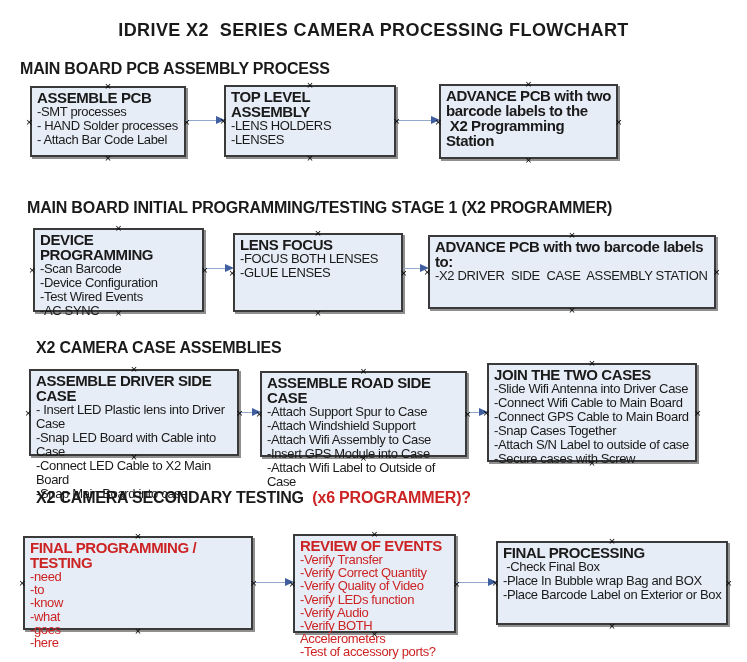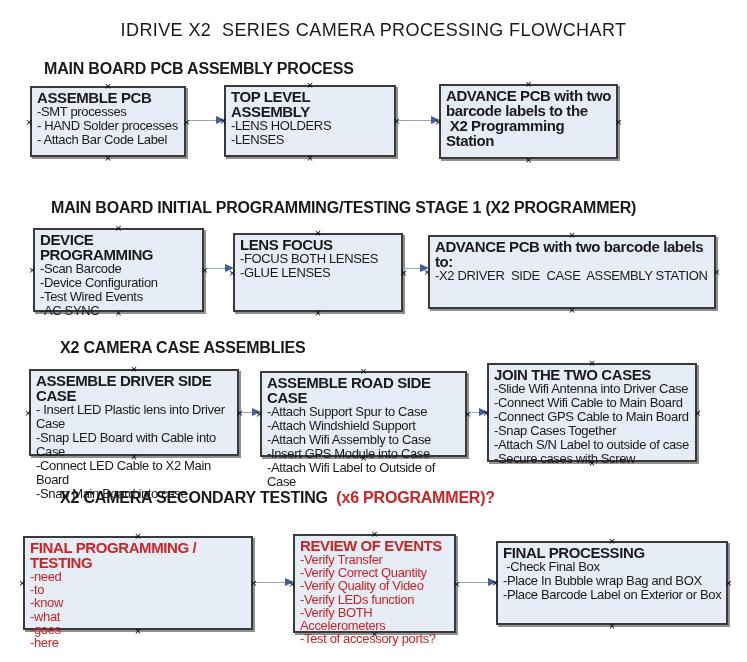--- a/index.html
+++ b/index.html
@@ -2,26 +2,25 @@
 <html style="--red: #cc2424; --box-fill: #e7edf6; --box-border: #3a3a3a; --box-shadow: #909090; --arrow-line: #93a9cb; --arrow-head: #3f5f9f;"><head>
 <meta charset="utf-8">
 <style>
   html,body { margin:0; padding:0; background:#ffffff; }
   .canvas {
     position:relative; width:747px; height:662px; background:#ffffff;
     font-family:"Liberation Sans", sans-serif; color:#1a1a1a; overflow:hidden;
   }
   .page-title {
     position:absolute; left:0; top:20px; width:100%; text-align:center;
-    font-size:18px; font-weight:normal; letter-spacing:0.4px; white-space:pre;
+    font-size:18px; font-weight:bold; letter-spacing:0.4px; white-space:pre;
   }
   .sec-heading {
     position:absolute; font-size:16px; font-weight:bold; letter-spacing:-0.2px;
     white-space:pre;
-    margin-left:24px;
   }
   .sec-heading .red-part { color:var(--red); }
   .box {
     position:absolute; box-sizing:border-box;
     background:var(--box-fill);
     border:2px solid var(--box-border);
     box-shadow:2px 2px 0 var(--box-shadow);
     padding:2px 4px 0 5px;
     overflow:visible;
   }
@@ -222,20 +221,21 @@
   <div class="box red-box" style="left:293px; top:534px; width:163px; height:99px;">
     <span class="handle h-top">×</span>
     <span class="handle h-bottom">×</span>
     <span class="handle h-left">×</span>
     <span class="handle h-right">×</span>
     <div class="box-title">REVIEW OF EVENTS</div>
     <div class="line">-Verify Transfer</div>
     <div class="line">-Verify Correct Quantity</div>
     <div class="line">-Verify Quality of Video</div>
     <div class="line">-Verify LEDs function</div>
+    <div class="line">-Verify Audio</div>
     <div class="line">-Verify BOTH Accelerometers</div>
     <div class="line">-Test of accessory ports?</div>
   </div>
 
   <div class="arrow" style="left:456px; top:578px; width:40px;">
     <i class="shaft"></i>
     <i class="head"></i>
   </div>
 
   <div class="box" style="left:496px; top:541px; width:232px; height:84px;">

